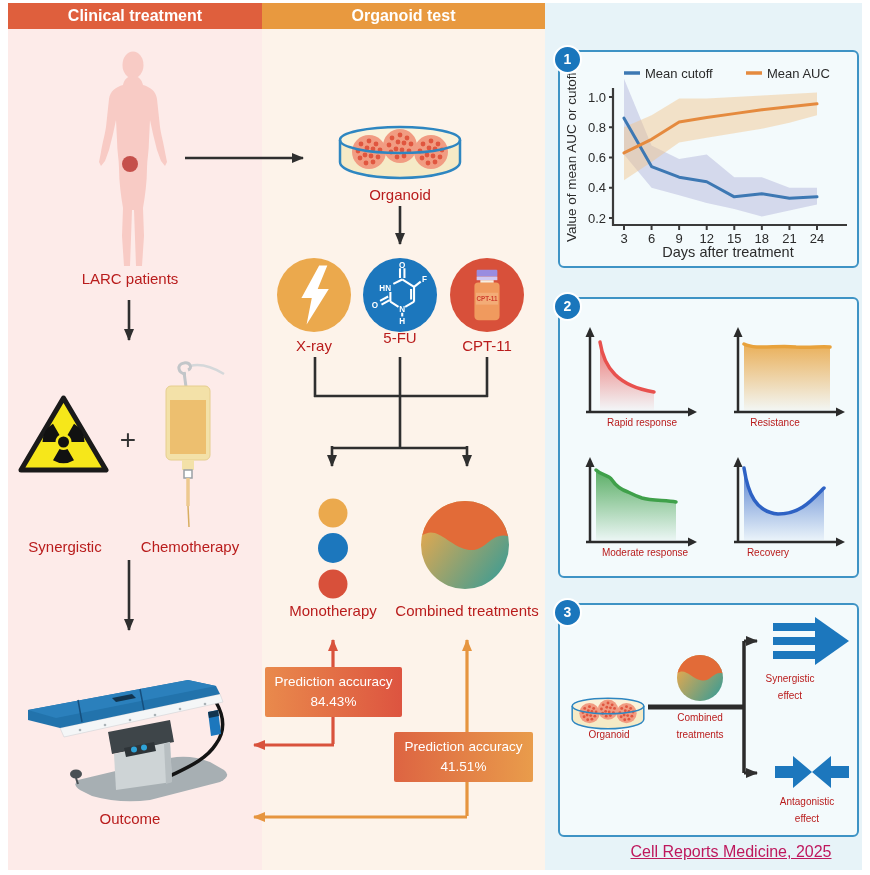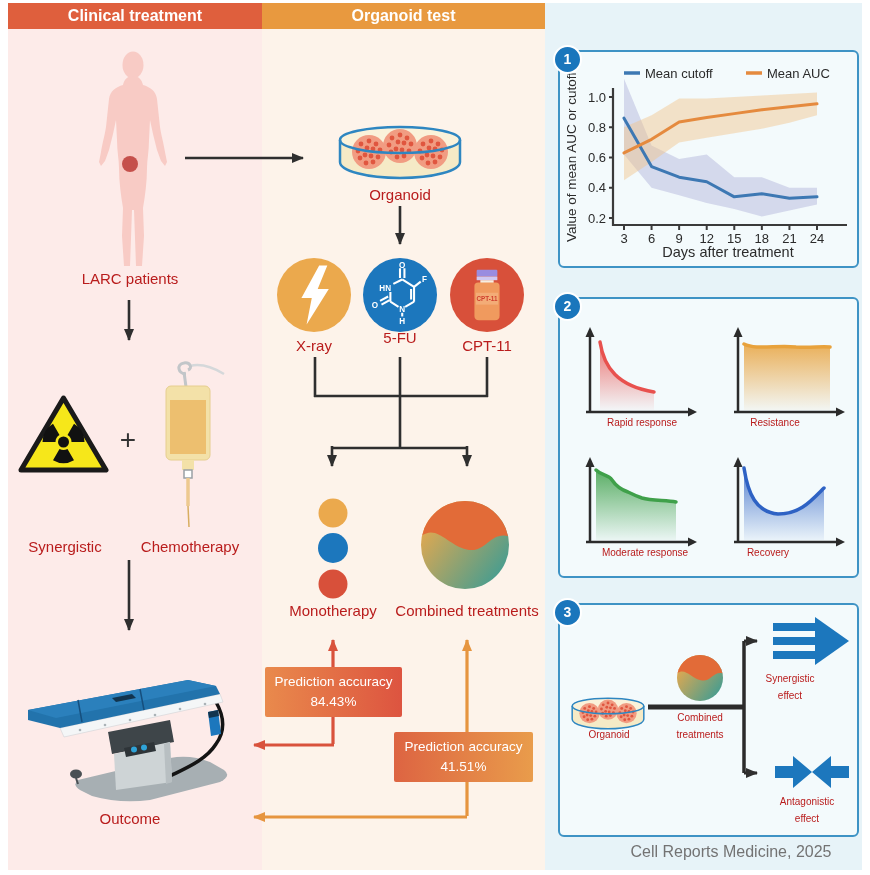--- a/index.html
+++ b/index.html
@@ -23,21 +23,21 @@
          background:#1A76BC;border:2px solid #fff;color:#fff;font-weight:bold;font-size:14px;
          text-align:center;line-height:25px;z-index:5;}
   .pbox{position:absolute;color:#fff;font-size:13.5px;text-align:center;z-index:3;
         display:flex;flex-direction:column;justify-content:center;line-height:1.45;border-radius:2px;}
   .pbox1{left:265px;top:667px;width:137px;height:50px;background:linear-gradient(90deg,#E98A4C,#DD5440);}
   .pbox2{left:394px;top:732px;width:139px;height:50px;background:linear-gradient(90deg,#DD6442,#E99C4B);}
   .conn{position:absolute;left:0;top:0;z-index:1;pointer-events:none;}
   .content{z-index:2;}
   .two-line{line-height:17px;}
   .citation{position:absolute;left:600px;top:843px;width:262px;text-align:center;
-            font-size:16px;color:#737373;z-index:2;}
+            font-size:16px;color:#be185d;z-index:2;text-decoration:underline;}
 </style>
 </head>
 <body>
 
 <div class="canvas">
 
   <div class="col col-left"></div>
   <div class="col col-mid"></div>
   <div class="col col-right"></div>
 

